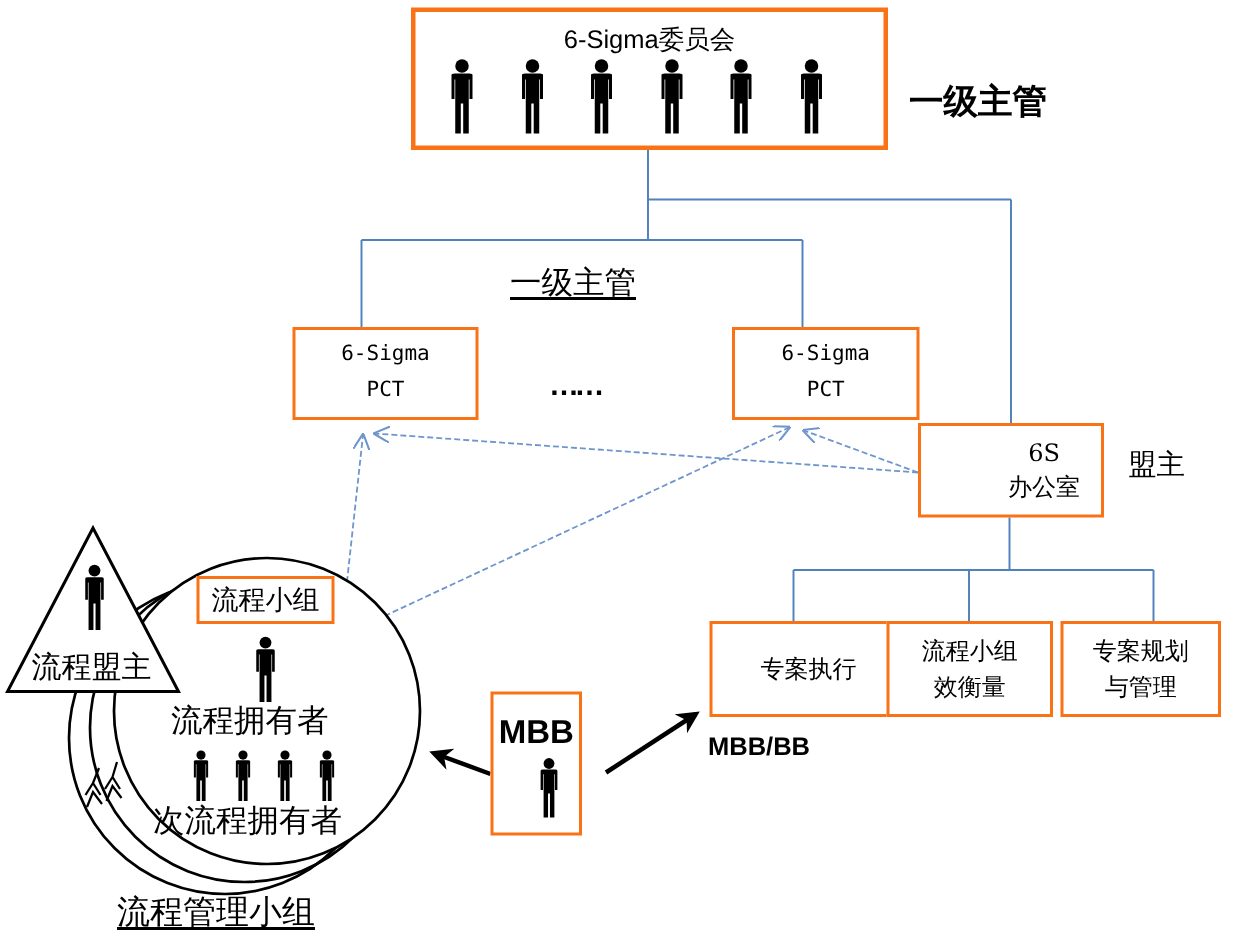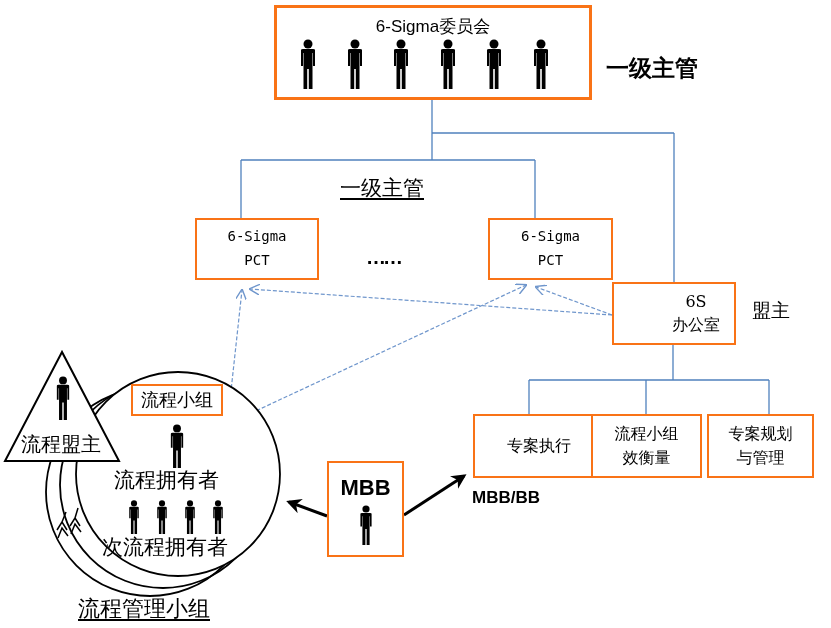--- a/index.html
+++ b/index.html
@@ -122,21 +122,21 @@
 </div>
 <div class="box" style="left:591px;top:414px;width:111px;height:64px;font-size:16px;line-height:1.5;">
   <span>流程小组</span>
   <span>效衡量</span>
 </div>
 <div class="box" style="left:707px;top:414px;width:107px;height:64px;font-size:16px;line-height:1.5;">
   <span>专案规划</span>
   <span>与管理</span>
 </div>
 
-<div class="box" style="left:327px;top:461px;width:77px;height:96px;justify-content:flex-start;">
+<div class="box" style="left:327px;top:461px;width:61px;height:96px;justify-content:flex-start;">
   <span class="sans" style="font-size:22px;font-weight:bold;margin-top:12px;">MBB</span>
   <div id="mbb-person" style="position:relative;width:100%;height:50px;">
       <div class="person" style="left: 29px; top: 2px;"><svg width="16" height="44" viewBox="0 0 20 50">
           <circle cx="10" cy="5" r="4.5" fill="#000"></circle>
           <path d="M3,11 Q3,10 5,10 L15,10 Q17,10 17,11 L17,27 L15,27 L15,14 L14.5,14 L14.5,50 L10.8,50 L10.8,30 L9.2,30 L9.2,50 L5.5,50 L5.5,14 L5,14 L5,27 L3,27 Z" fill="#000"></path>
         </svg></div>
     </div>
 </div>
 <span class="txt sans" style="left:472px;top:489px;font-size:17px;font-weight:bold;">MBB/BB</span>
 

